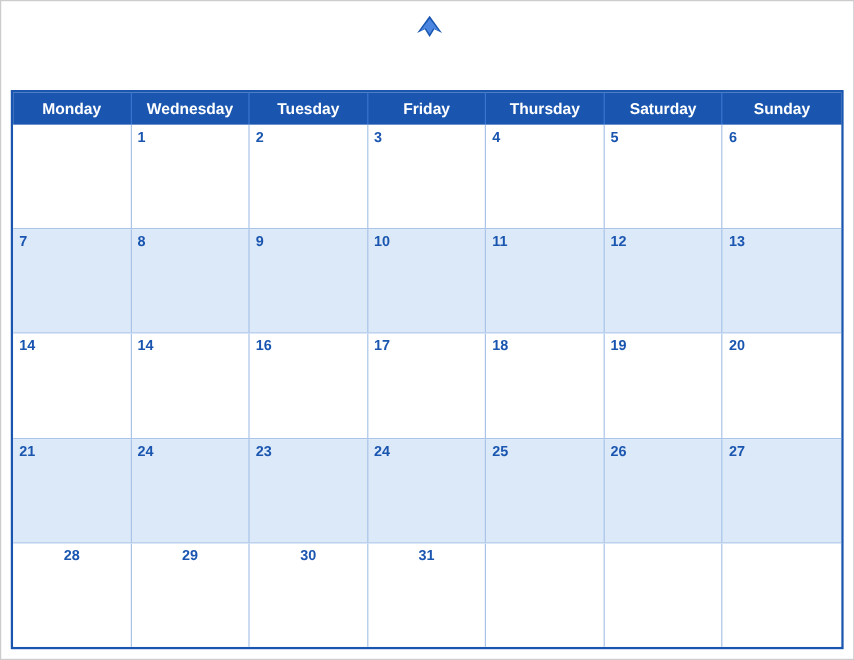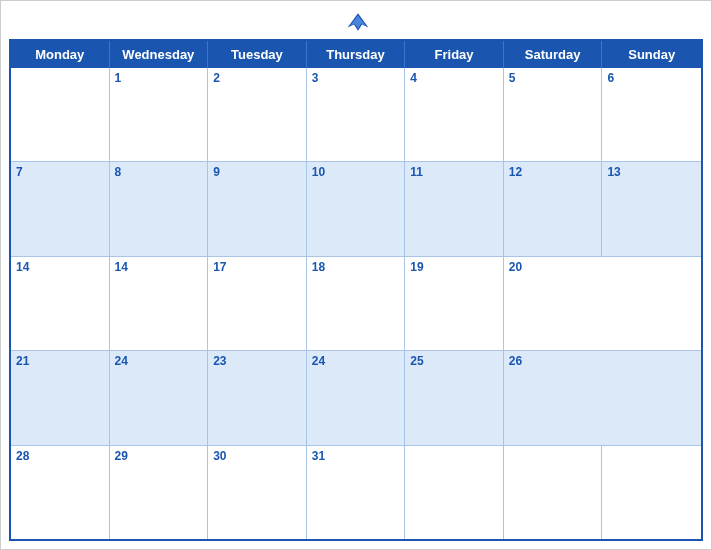--- a/index.html
+++ b/index.html
@@ -10,20 +10,21 @@
       height: 550px;
       overflow: hidden;
     }
     .calendar-container {
       width: 712px;
       height: 550px;
       background: #fff;
       border: 1px solid #ccc;
       display: flex;
       flex-direction: column;
+      gap: 36px;
     }
     .header {
       display: flex;
       align-items: center;
       justify-content: center;
       padding: 10px 20px 6px 20px;
       position: relative;
     }
     .logo-text-general {
       font-size: 13px;
@@ -95,20 +96,21 @@
       flex-direction: column;
     }
     .week-row {
       display: grid;
       grid-template-columns: repeat(7, 1fr);
       flex: 1;
       border-bottom: 1px solid #aac4e8;
     }
     .week-row:last-child {
       border-bottom: none;
+      text-align: center;
     }
     .day-cell {
       border-right: 1px solid #aac4e8;
       padding: 3px 5px;
       display: flex;
       flex-direction: column;
       min-height: 68px;
     }
     .day-cell:last-child {
       border-right: none;
@@ -149,22 +151,22 @@
     </div>
     <h1 class="title"></h1>
     <span class="country"></span>
   </div>
 
   <div class="calendar-grid">
     <div class="day-headers">
     <div class="day-header">Monday</div>
         <div class="day-header">Wednesday</div>
         <div class="day-header">Tuesday</div>
+        <div class="day-header">Friday</div>
         <div class="day-header">Thursday</div>
-        <div class="day-header">Friday</div>
         <div class="day-header">Saturday</div>
         <div class="day-header">Sunday</div>
       </div>
     <div class="weeks">
     <div class="week-row">
           <div class="day-cell empty">
             <span class="day-number"></span>
           </div>
           <div class="day-cell">
             <span class="day-number">1</span>
@@ -209,20 +211,23 @@
           </div>
         </div>
         <div class="week-row">
           <div class="day-cell">
             <span class="day-number">14</span>
           </div>
           <div class="day-cell">
             <span class="day-number">14</span>
           </div>
           <div class="day-cell">
+            <span class="day-number">16</span>
+          </div>
+          <div class="day-cell">
             <span class="day-number">17</span>
           </div>
           <div class="day-cell">
             <span class="day-number">18</span>
           </div>
           <div class="day-cell">
             <span class="day-number">19</span>
           </div>
           <div class="day-cell">
             <span class="day-number">20</span>
@@ -239,20 +244,23 @@
             <span class="day-number">23</span>
           </div>
           <div class="day-cell">
             <span class="day-number">24</span>
           </div>
           <div class="day-cell">
             <span class="day-number">25</span>
           </div>
           <div class="day-cell">
             <span class="day-number">26</span>
+          </div>
+          <div class="day-cell">
+            <span class="day-number">27</span>
           </div>
         </div>
         <div class="week-row">
           <div class="day-cell">
             <span class="day-number">28</span>
           </div>
           <div class="day-cell">
             <span class="day-number">29</span>
           </div>
           <div class="day-cell">

